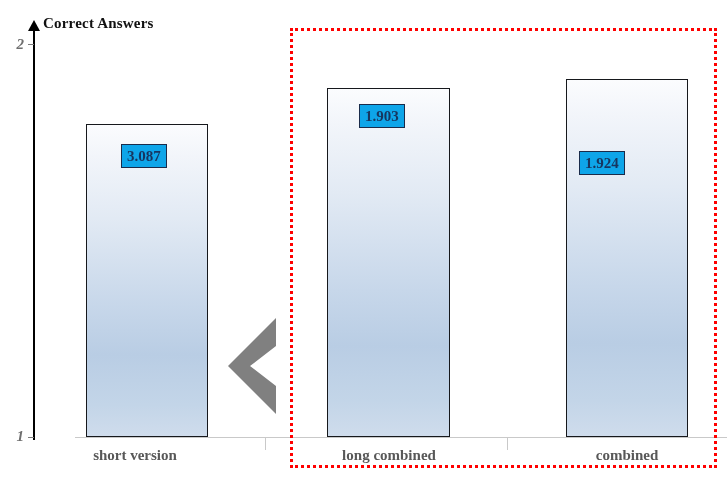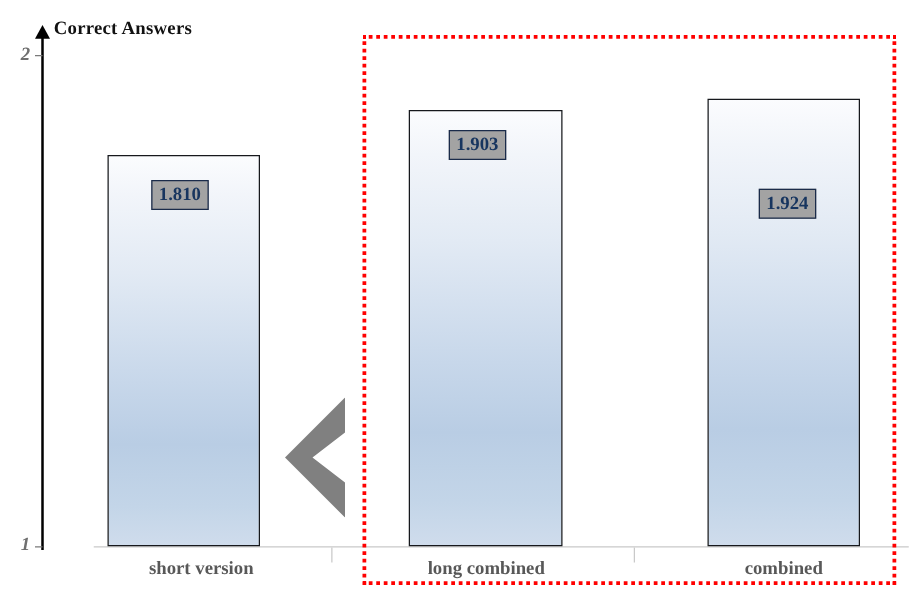--- a/index.html
+++ b/index.html
@@ -85,21 +85,21 @@
        #b9cde4 74%,
        #c3d5e8 90%,
        #cfdcec 100%);
   }
 
   
   .value-box{
     position:absolute;
     box-sizing:border-box;
     border:1.5px solid #1a2b4a;
-    background:#a3a3a3;
+    background:#0ea5e9;
     color:#17355f;
     font-family:"Liberation Serif", serif;
     font-weight:bold;
     font-size:15px;
     line-height:20px;
     height:24px;
     padding:1px 5px 0 5px;
     text-align:center;
     white-space:nowrap;
   }
@@ -153,27 +153,27 @@
   <div class="baseline"></div>
   <div class="x-tick" style="left:265px;"></div>
   <div class="x-tick" style="left:507px;"></div>
 
   <div class="bar" style="left:86px;top:124px;width:122px;height:313px;"></div>
 
   <div class="bar" style="left:327px;top:88px;width:123px;height:349px;"></div>
 
   <div class="bar" style="left:566px;top:79px;width:122px;height:358px;"></div>
 
-  <div class="value-box" style="left:121px;top:144px;">1.810</div>
+  <div class="value-box" style="left:121px;top:144px;">3.087</div>
 
   <div class="value-box" style="left:359px;top:104px;">1.903</div>
 
-  <div class="value-box" style="left:607px;top:151px;text-align:right;">1.924</div>
+  <div class="value-box" style="left:579px;top:151px;text-align:right;">1.924</div>
 
-  <div class="cat-label" style="left:161px;">short version</div>
+  <div class="cat-label" style="left:135px;">short version</div>
 
   <div class="cat-label" style="left:389px;">long combined</div>
 
   <div class="cat-label" style="left:627px;font-family:Liberation Serif, serif;">combined</div>
 
   <svg class="chevron" viewBox="0 0 54 96">
     <polygon points="50,0 50,28 24,48 50,68 50,96 2,48" fill="#808080"></polygon>
   </svg>
 
   <div class="highlight-box"></div>

